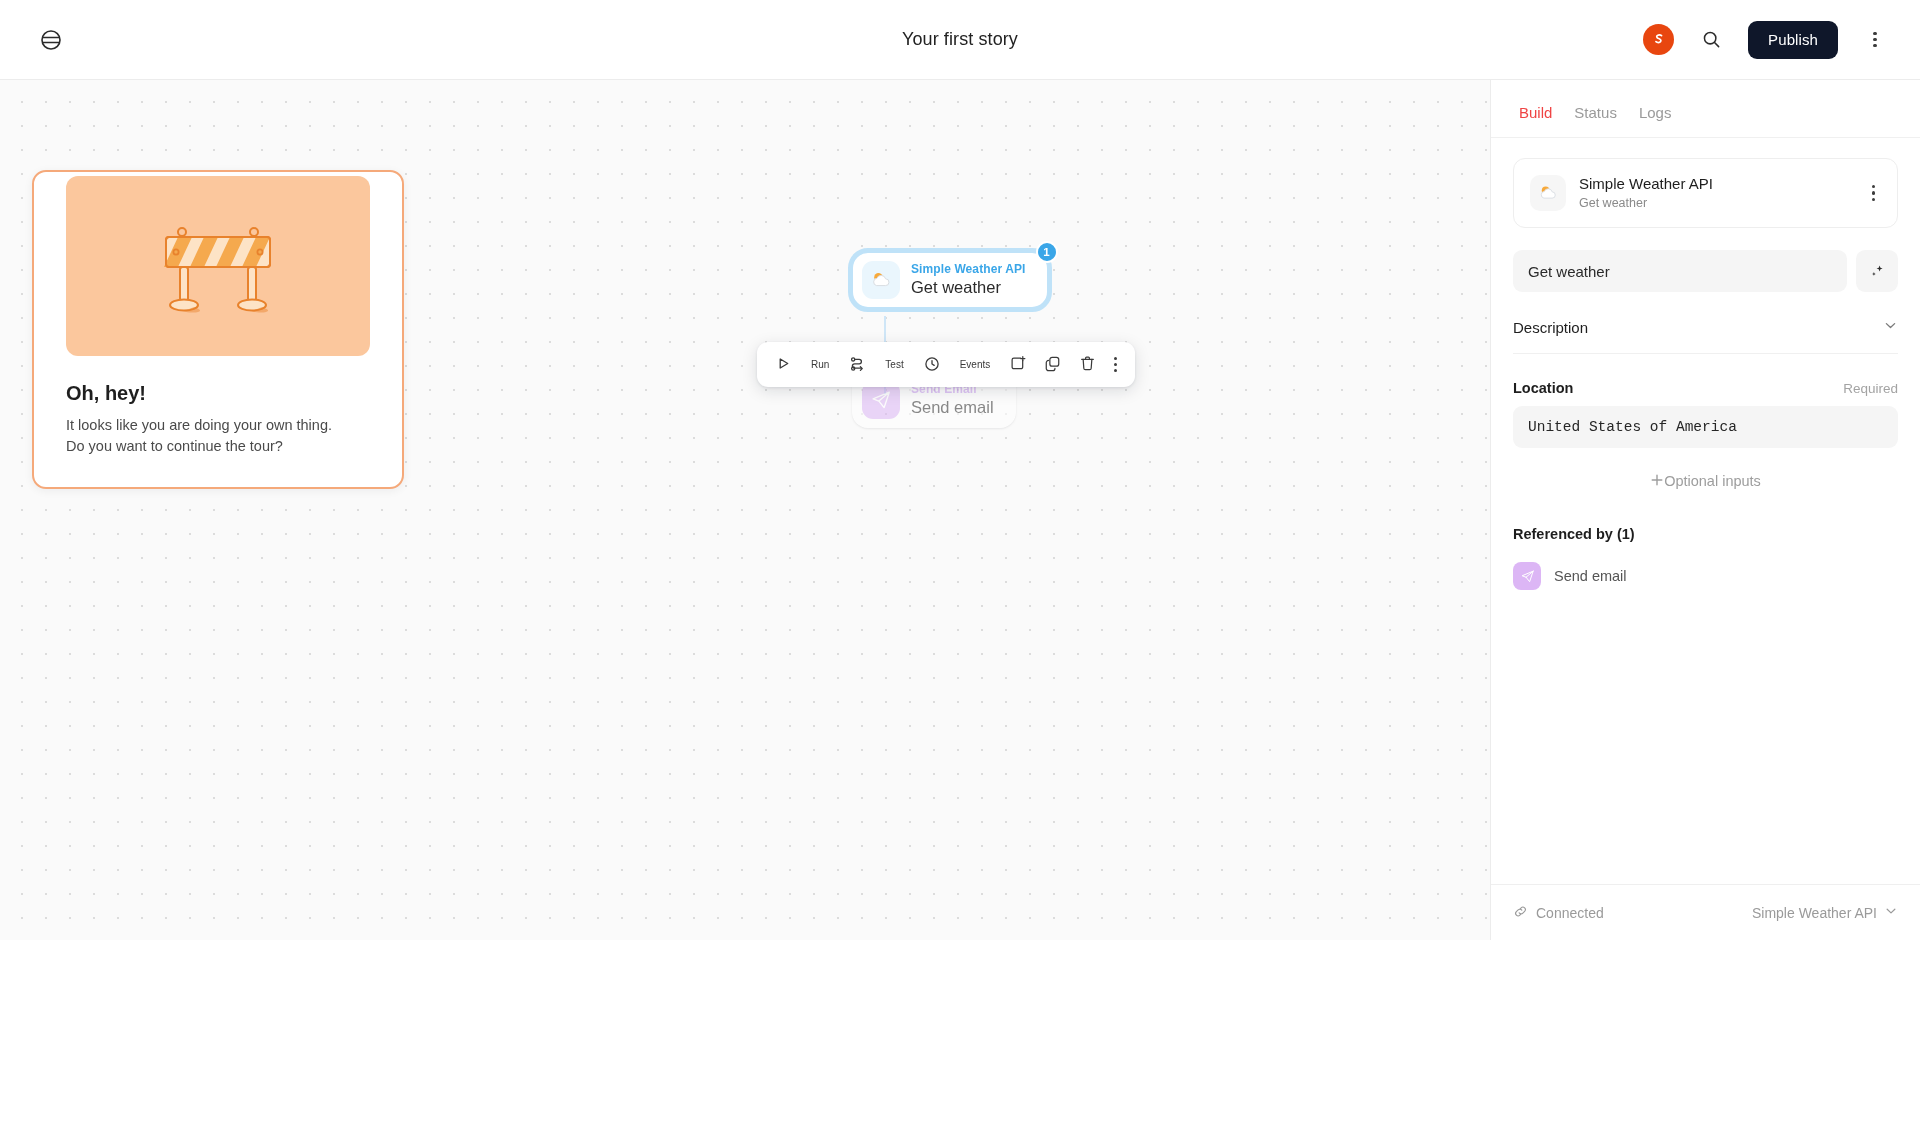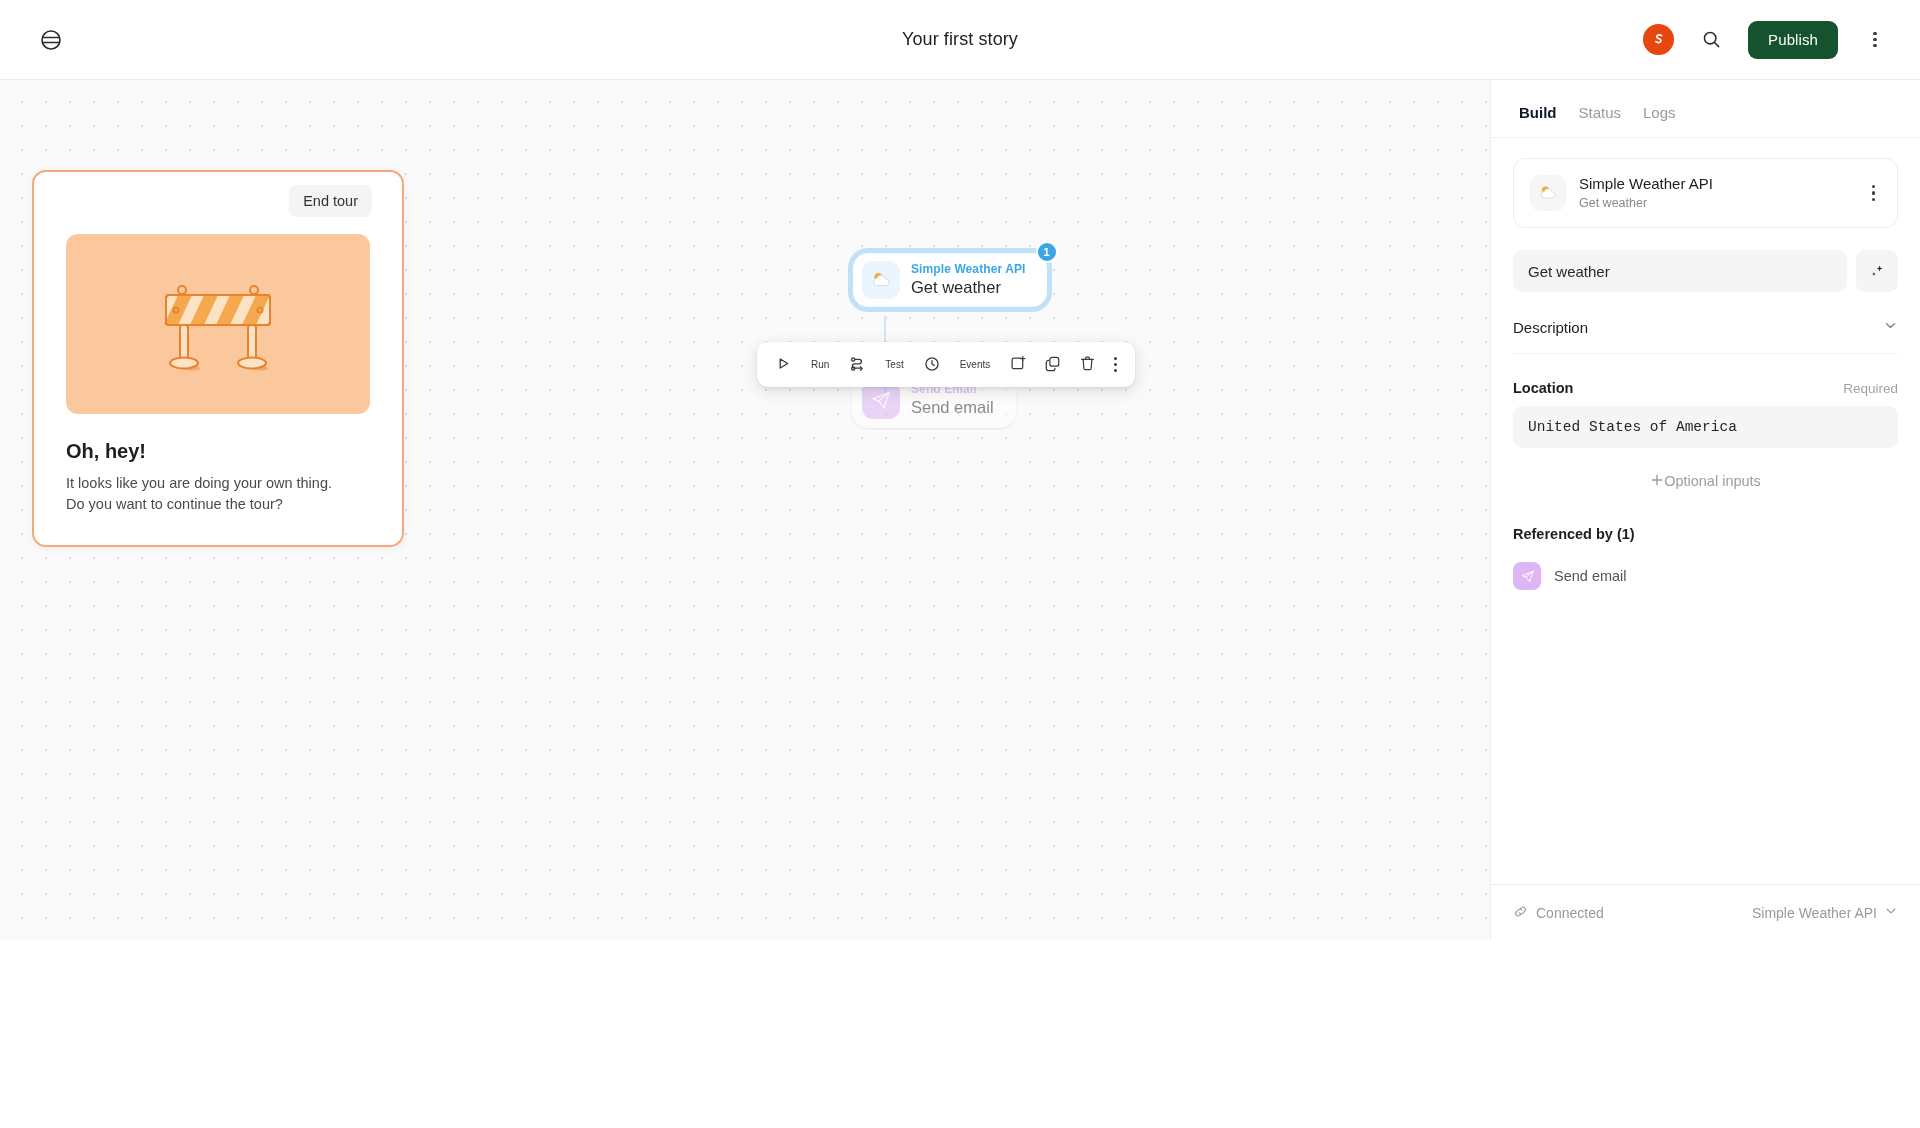--- a/index.html
+++ b/index.html
@@ -35,21 +35,21 @@
     width: 34px; height: 34px; border-radius: 8px;
     display: flex; align-items: center; justify-content: center;
     background: transparent; border: none; cursor: pointer;
   }
   .brand-logo {
     width: 31px; height: 31px; border-radius: 50%;
     background: #e8460f;
     display: flex; align-items: center; justify-content: center;
   }
   .publish-btn {
-    background: #14532d; color: #fff;
+    background: #0f172a; color: #fff;
     font-size: 15px; font-weight: 500;
     border: none; border-radius: 9px;
     padding: 0 20px; height: 38px; cursor: pointer;
     letter-spacing: .1px;
   }
   .kebab { display: flex; flex-direction: column; gap: 3px; align-items: center; }
   .kebab i { width: 3.2px; height: 3.2px; border-radius: 50%; background: #3c3c3c; display: block; }
 
   
   .body { flex: 1; display: flex; min-height: 0; position: relative; }
@@ -174,21 +174,21 @@
   }
   .panel-tabs {
     display: flex; gap: 22px;
     padding: 24px 28px 16px;
     border-bottom: 1px solid #f0f0f0;
   }
   .tab {
     font-size: 15px; color: #9a9a9a; cursor: pointer;
     background: none; border: none; padding: 0;
   }
-  .tab.active { color: #0f172a; font-weight: 700; }
+  .tab.active { color: #ef4444; font-weight: 400; }
   .panel-scroll { flex: 1; overflow-y: auto; padding: 20px 22px 10px; min-height: 0; }
 
   .block-card {
     border: 1px solid #eeeeee; border-radius: 12px;
     padding: 16px 16px;
     display: flex; align-items: center; gap: 13px;
   }
   .block-ico {
     width: 36px; height: 36px; border-radius: 10px;
     background: #f6f6f6;
@@ -404,23 +404,20 @@
         <button class="tb-item tb-icon-only">
           <span class="kebab">
               <i></i>
               <i></i>
               <i></i>
             </span>
         </button>
       </div>
 
       <div class="tour-card">
-        <div class="tour-head">
-          <button class="end-tour-btn">End tour</button>
-        </div>
         <div class="tour-body">
           <div class="tour-illus">
             <svg width="140" height="110" viewBox="0 0 140 110" fill="none">
 
               <rect x="18" y="26" width="104" height="30" rx="3" fill="#fde3c6" stroke="#e8822c" stroke-width="2"></rect>
               <g>
                 <path d="M30 26 l14 0 -14 30 -14 0z" fill="#f5a94e"></path>
                 <path d="M56 26 l14 0 -14 30 -14 0z" fill="#f5a94e"></path>
                 <path d="M82 26 l14 0 -14 30 -14 0z" fill="#f5a94e"></path>
                 <path d="M108 26 l14 0 -14 30 -14 0z" fill="#f5a94e"></path>

